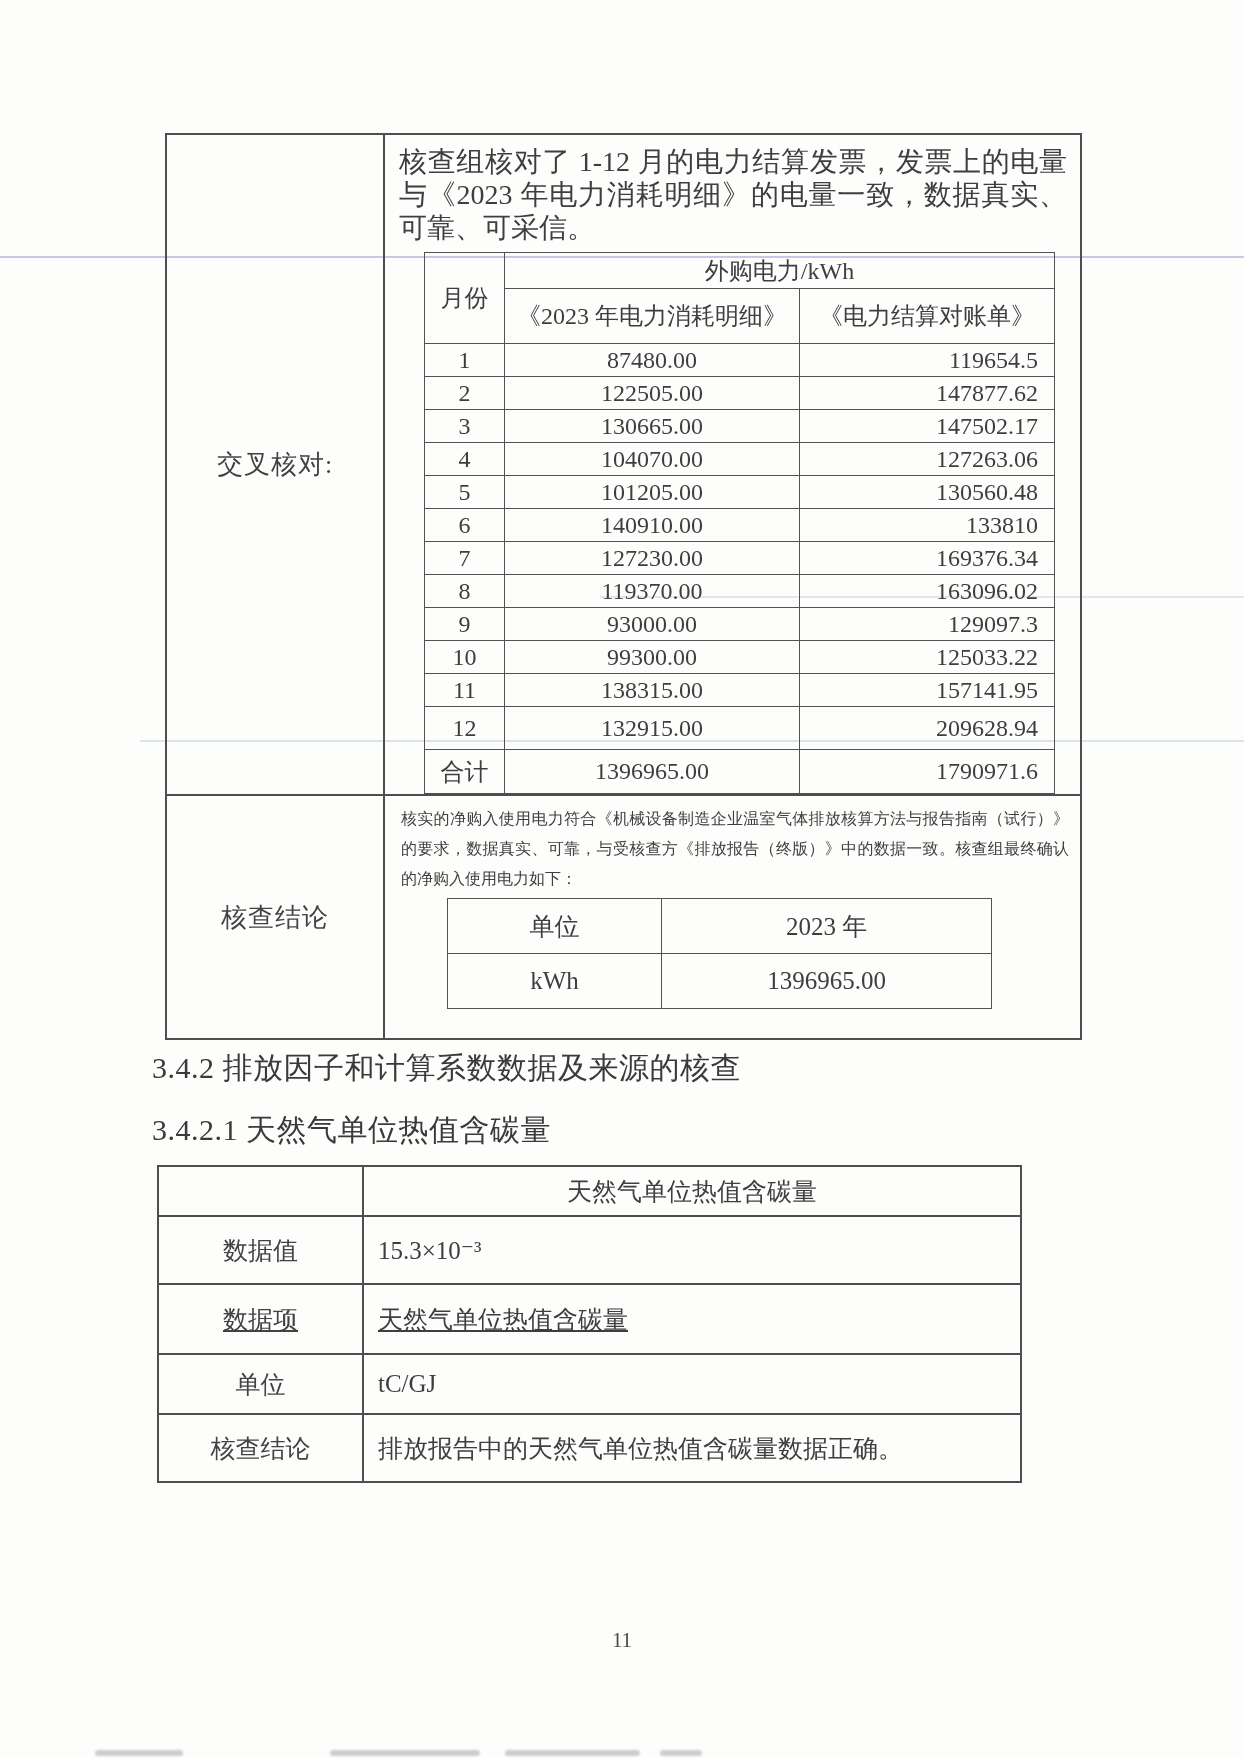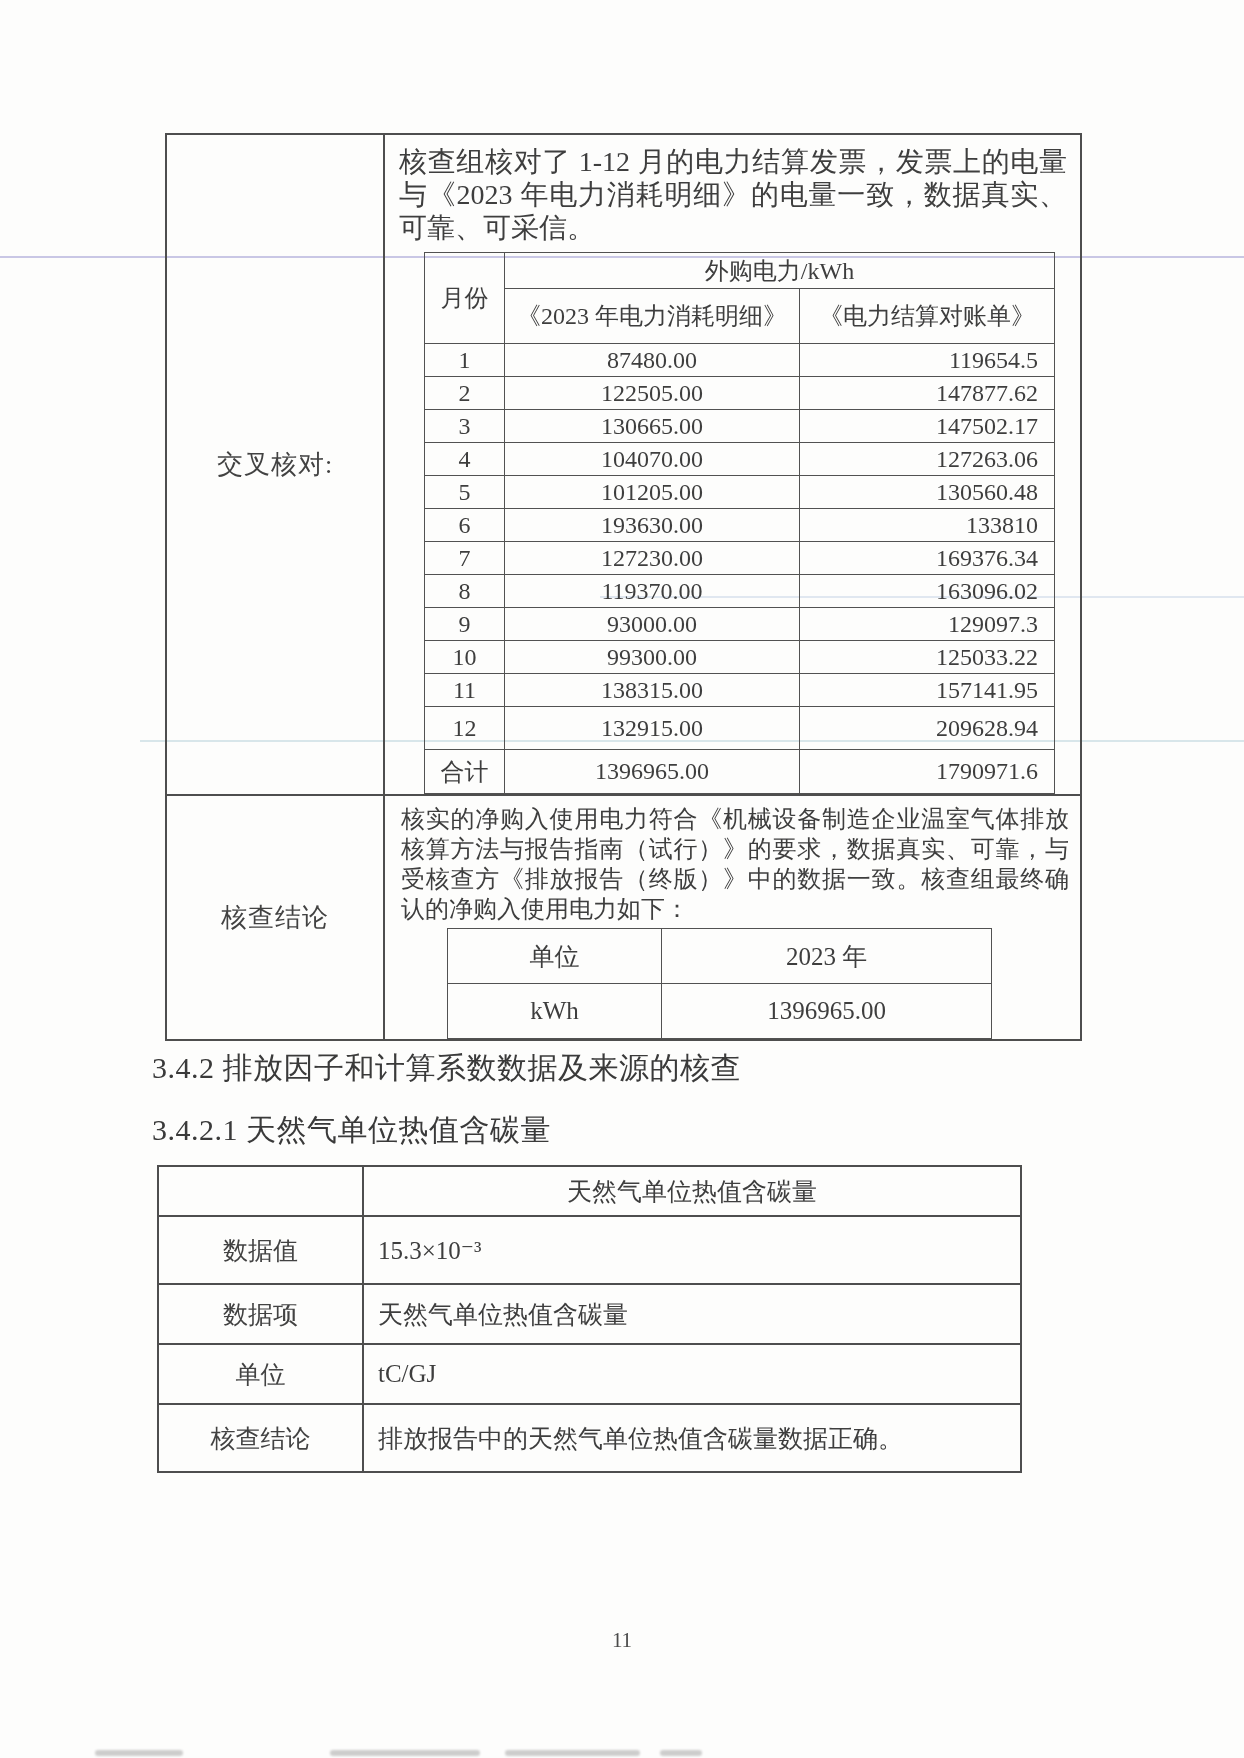--- a/index.html
+++ b/index.html
@@ -39,21 +39,21 @@
   .monthly .hdr2 td { height:55px; text-align:center; }
   .monthly .mrow td { height:33px; }
   .monthly .mrow12 td { height:43px; }
   .monthly .mrow-total td { height:44px; }
   .monthly td.c-month { text-align:center; }
   .monthly td.c-detail { text-align:center; }
   .monthly td.c-bill { text-align:right; padding-right:16px; }
 
   .concl-text {
     margin:8px 15px 0 16px; width:668px;
-    font-size:24px; line-height:30px; text-align:justify; color:#3e3e3e;
+    font-size:16px; line-height:30px; text-align:justify; color:#3e3e3e;
   }
   .kwh-table { margin:4px 0 0 62px; width:544px; }
   .kwh-table td { border:1.8px solid #525252; font-size:25px; text-align:center; height:55px; }
   .kwh-table .col-unit { width:214px; }
   .kwh-table .col-year { width:330px; }
 
   
   .heading {
     position:absolute; left:152px;
     font-size:30px; color:#3a3a3a; letter-spacing:0.5px; white-space:nowrap;
@@ -64,21 +64,21 @@
   
   .gas-table { position:absolute; left:157px; top:1165px; width:863px; }
   .gas-table td { border:2px solid #4e4e4e; font-size:25px; }
   .gas-table .col-label { width:205px; }
   .gas-table .col-value { width:658px; }
   .gas-table td.g-label { text-align:center; vertical-align:middle; color:#424242; }
   .gas-table td.g-value { text-align:left; padding-left:14px; vertical-align:middle;margin-top:24px; }
   .gas-table .g-hdr td { height:50px; text-align:center; }
   .gas-table .g-hdr td.g-value { text-align:center; padding-left:0; }
   .row-dataval td { height:68px; }
-  .row-dataitem td { height:60px; }
+  .row-dataitem td { height:70px;text-decoration:underline; }
   .row-unit td { height:60px; }
   .row-source td { height:62px; }
   .row-concl td { height:68px; }
   .formula { font-size:27px; }
 
   
   .page-number {
     position:absolute; top:1628px; left:0; width:100%;
     text-align:center; font-size:21px; color:#4a4a4a;
   }
@@ -148,21 +148,21 @@
             <td class="c-detail">104070.00</td>
             <td class="c-bill">127263.06</td>
           </tr>
           <tr class="mrow">
             <td class="c-month">5</td>
             <td class="c-detail">101205.00</td>
             <td class="c-bill">130560.48</td>
           </tr>
           <tr class="mrow">
             <td class="c-month">6</td>
-            <td class="c-detail">193630.00</td>
+            <td class="c-detail">140910.00</td>
             <td class="c-bill">133810</td>
           </tr>
           <tr class="mrow">
             <td class="c-month">7</td>
             <td class="c-detail">127230.00</td>
             <td class="c-bill">169376.34</td>
           </tr>
           <tr class="mrow">
             <td class="c-month">8</td>
             <td class="c-detail">119370.00</td>

